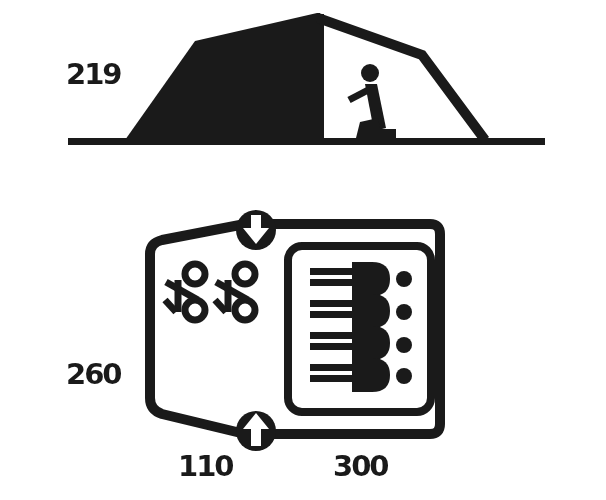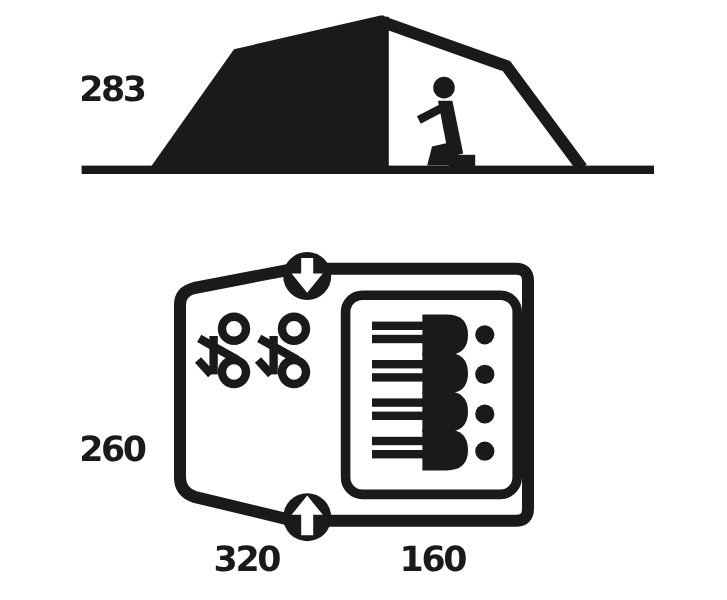--- a/index.html
+++ b/index.html
@@ -78,16 +78,16 @@
     </g>
     <g fill="#1a1a1a">
       <rect x="310" y="364" width="48" height="7"></rect>
         <rect x="310" y="375" width="48" height="7"></rect>
       <path d="M 352,358 L 372,358 Q 390,358 390,375 Q 390,392 372,392 L 352,392 Z"></path>
       <circle cx="404" cy="376" r="8"></circle>
     </g>
   </g>
 </svg>
 
-<div id="lbl-height" class="dim-label">283</div>
+<div id="lbl-height" class="dim-label">219</div>
 <div id="lbl-width" class="dim-label">260</div>
-<div id="lbl-vestibule" class="dim-label">320</div>
-<div id="lbl-inner" class="dim-label">160</div>
+<div id="lbl-vestibule" class="dim-label">110</div>
+<div id="lbl-inner" class="dim-label">300</div>
 
 </body></html>

